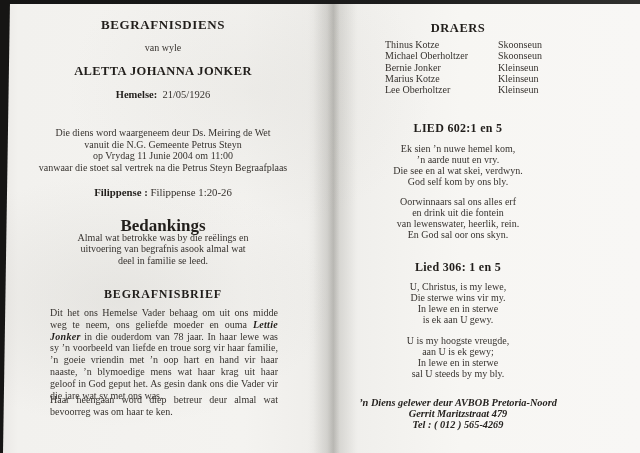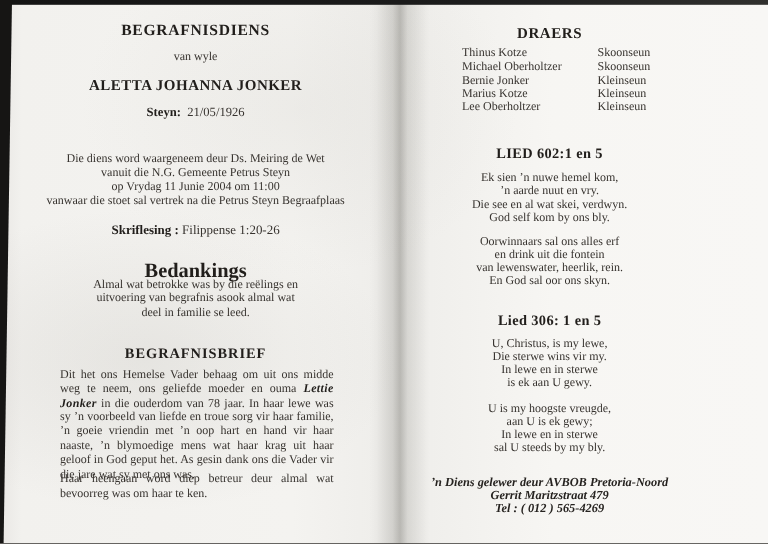--- a/index.html
+++ b/index.html
@@ -53,30 +53,30 @@
   <div class="edge-left"></div>
 
   <div>
     <div class="abs l-col ctr bold title-main" style="top:17px">BEGRAFNISDIENS</div>
 
     <div class="abs l-col ctr body-txt" style="top:42px">van wyle</div>
 
     <div class="abs l-col ctr bold name-main" style="top:64px">ALETTA JOHANNA JONKER</div>
 
     <div class="abs l-col ctr dates" style="top:88px">
-      <div><span class="bold">Steyn:</span>&nbsp; <span>21/05/1926</span></div>
+      <div><span class="bold">Hemelse:</span>&nbsp; <span>21/05/1926</span></div>
     </div>
 
     <div class="abs l-col ctr pre body-txt" style="top:127px;line-height:11.5px">Die diens word waargeneem deur Ds. Meiring de Wet
 vanuit die N.G. Gemeente Petrus Steyn
 op Vrydag 11 Junie 2004 om 11:00
 vanwaar die stoet sal vertrek na die Petrus Steyn Begraafplaas</div>
 
     <div class="abs l-col ctr scripture" style="top:186px">
-      <span class="bold">Skriflesing :</span> <span>Filippense 1:20-26</span>
+      <span class="bold">Filippense :</span> <span>Filippense 1:20-26</span>
     </div>
 
     <div class="abs l-col ctr bold h-small" style="top:216px">Bedankings</div>
 
     <div class="abs l-col ctr pre body-txt" style="top:232px;line-height:11.4px">Almal wat betrokke was by die reëlings en
 uitvoering van begrafnis asook almal wat
 deel in familie se leed.</div>
 
     <div class="abs l-col ctr bold h-brief" style="top:287px">BEGRAFNISBRIEF</div>
 

